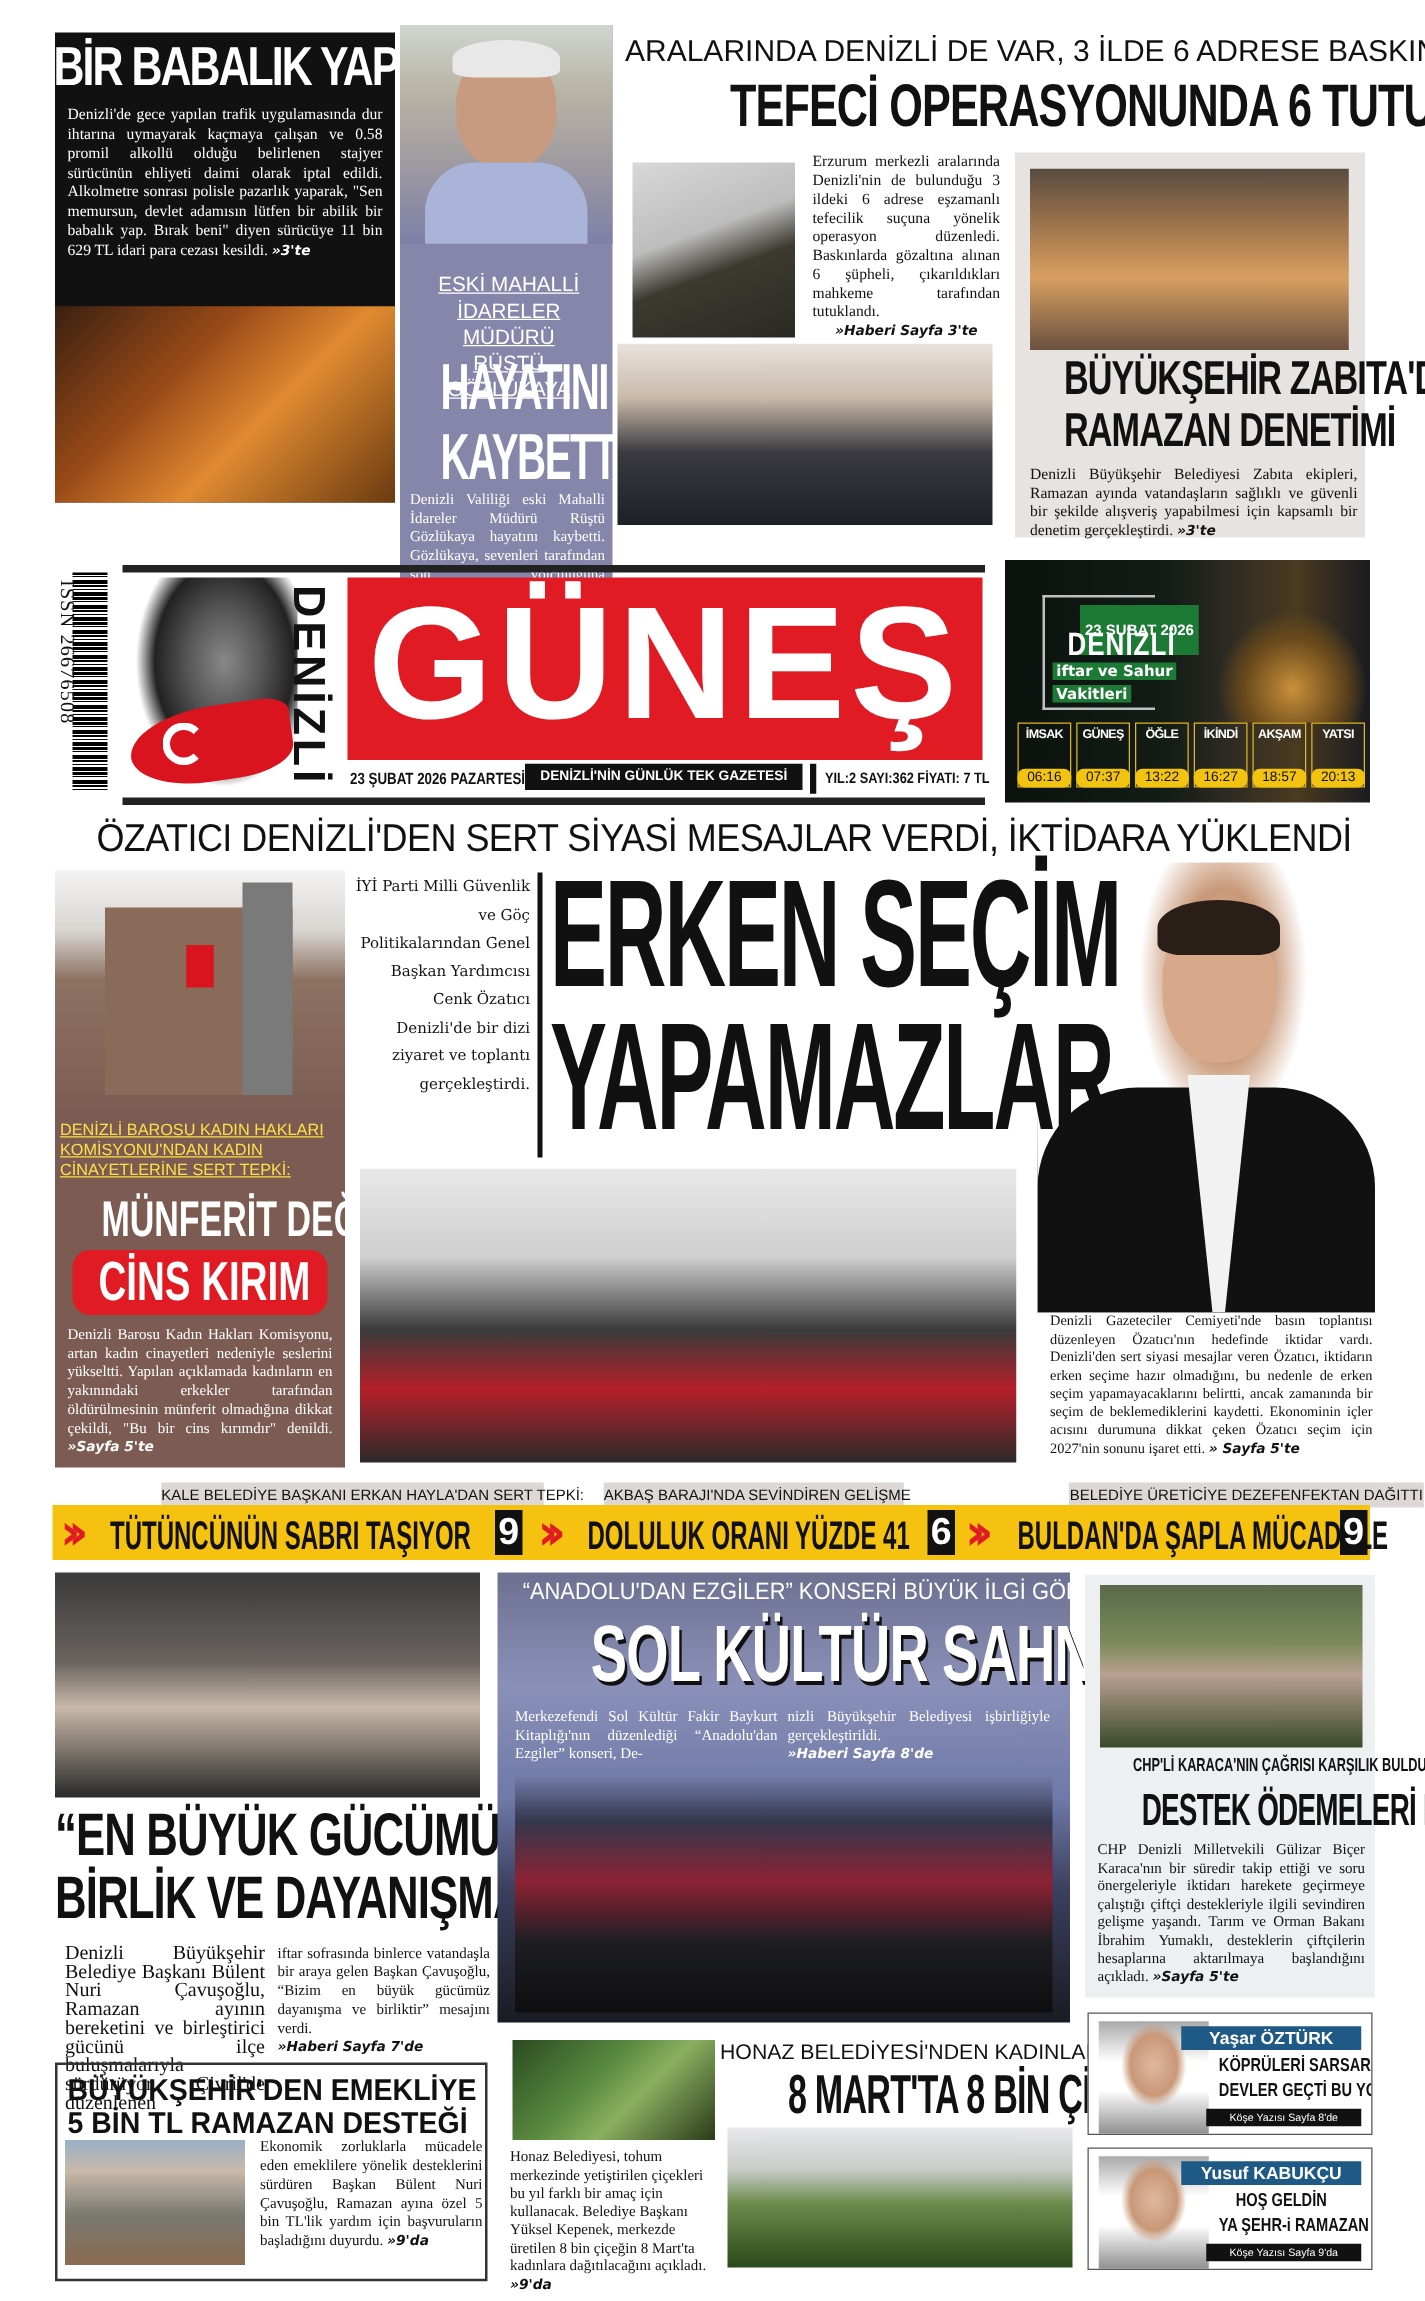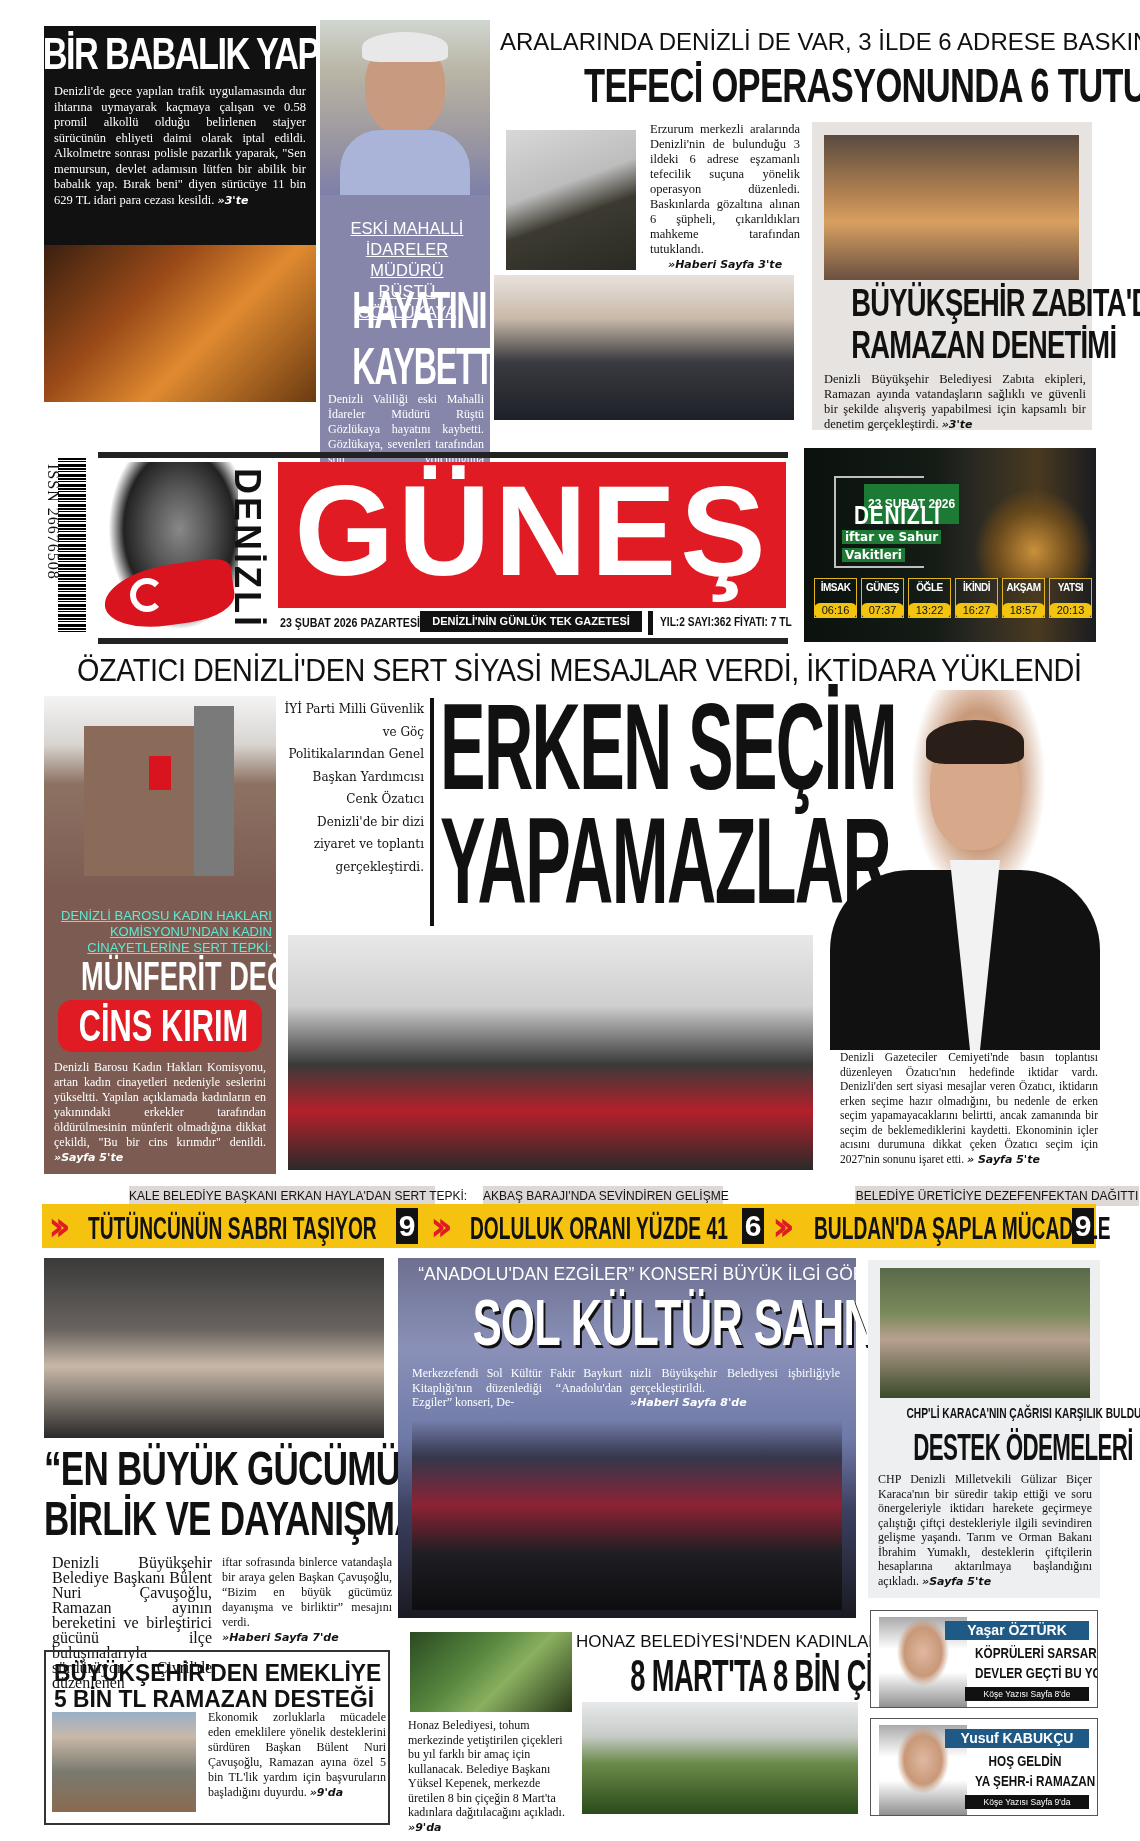--- a/index.html
+++ b/index.html
@@ -54,29 +54,29 @@
   #mast-info { left: 660px; top: 615px; font-family: "Liberation Sans", sans-serif; font-weight: 700; font-size: 12px; transform: scaleX(0.85); transform-origin: left top; white-space: nowrap; }
 
   
   #prayer { left: 804px; top: 448px; width: 292px; height: 194px; background: linear-gradient(90deg,#0b120e 0%,#141c16 45%,#2c2a22 60%,#4a3a20 80%,#1a1c20 100%); overflow: hidden; }
   #prayer .mosque { position: absolute; left: 170px; top: 40px; width: 120px; height: 90px; background: radial-gradient(ellipse at 50% 70%, #c9903a 0%, #6a4a1c 45%, transparent 70%); }
   #prayer .frame { position: absolute; left: 30px; top: 28px; width: 90px; height: 92px; border: 2px solid #bfbfbf; border-right: none; }
   #prayer .date { position: absolute; left: 60px; top: 36px; background: #1d7a35; color: #fff; font-family: "Liberation Sans", sans-serif; font-weight: 700; font-size: 12px; padding: 13px 4px; }
   #prayer .city { position: absolute; left: 50px; top: 52px; color: #fff; font-family: "Liberation Sans", sans-serif; font-weight: 700; font-size: 26px; letter-spacing: 1px; transform: scaleX(0.8); transform-origin: left top; }
   #prayer .sub { position: absolute; left: 38px; background: #1d7a35; color: #fff; font-family: "DejaVu Sans", sans-serif; font-weight: 700; font-size: 12px; padding: 0 3px; }
   #prayer .times { position: absolute; left: 10px; top: 130px; width: 278px; display: flex; gap: 4px; }
-  .ptime { flex: 1; border: 1px solid #e0b520; height: 40px; position: relative; }
+  .ptime { flex: 1; border: 1px solid #e0b520; height: 52px; position: relative; }
   .ptime .pl { position: absolute; top: 3px; left: 0; right: 0; text-align: center; color: #fff; font-family: "Liberation Sans", sans-serif; font-weight: 700; font-size: 10px; letter-spacing: -0.5px; }
   .ptime .pv { position: absolute; bottom: -1px; left: -1px; right: -1px; background: #f2c30f; color: #111; font-family: "Liberation Sans", sans-serif; font-size: 11px; text-align: center; border-radius: 6px; line-height: 15px; }
 
   
   #main-kicker { left: 40px; top: 652px; width: 1060px; text-align: center; font-family: "Liberation Sans", sans-serif; font-size: 31px; line-height: 38px; white-space: nowrap; letter-spacing: -0.5px; transform: scaleX(0.93); transform-origin: center; }
   #baro { left: 44px; top: 696px; width: 232px; height: 478px; background: #7c5c52; }
   #baro-photo { left: 44px; top: 696px; width: 232px; height: 195px; background: linear-gradient(180deg,#f4f4f4 0%,#d8d4d0 25%,#8d7262 45%,#7c5c52 100%); }
-  #baro .kicker { position: absolute; top: 200px; left: 4px; right: 4px; color: #5eead4; font-family: "Liberation Sans", sans-serif; font-size: 13px; line-height: 16px; text-align: right; margin-top: 12px; }
+  #baro .kicker { position: absolute; top: 200px; left: 4px; right: 4px; color: #fde047; font-family: "Liberation Sans", sans-serif; font-size: 13px; line-height: 16px; text-align: left; }
   #baro .hl1 { position: absolute; top: 258px; left: 0; width: 232px; text-align: center; color: #fff; font-family: "Liberation Sans", sans-serif; font-weight: 700; font-size: 40px; line-height: 44px; transform: scaleX(0.68); transform-origin: center; white-space: nowrap; }
   #baro .hl2-box { position: absolute; top: 304px; left: 14px; width: 204px; height: 52px; background: #e01b24; border-radius: 14px; }
   #baro .hl2 { position: absolute; top: 304px; left: 0; width: 232px; text-align: center; color: #fff; font-family: "Liberation Sans", sans-serif; font-weight: 700; font-size: 44px; line-height: 52px; transform: scaleX(0.7); transform-origin: center; white-space: nowrap; }
   #baro .body-txt { position: absolute; top: 364px; left: 10px; right: 10px; color: #fff; font-size: 12px; line-height: 15px; }
   #baro .more { color: #fff; }
 
   #ozatici-intro { left: 284px; top: 698px; width: 140px; text-align: right; font-family: "DejaVu Serif", serif; font-weight: 400; font-size: 12px; line-height: 22.5px; }
   #ozatici-rule { left: 430px; top: 698px; width: 4px; height: 228px; background: #111; }
   #erken-hl { left: 440px; top: 690px; width: 500px; font-family: "Liberation Sans", sans-serif; font-weight: 700; font-size: 122px; line-height: 114px; transform: scaleX(0.56); transform-origin: left top; letter-spacing: -3px; white-space: nowrap; color: #111; }
   #ozatici-photo { left: 830px; top: 690px; width: 270px; height: 360px; background: radial-gradient(ellipse at 55% 25%, #e9c9b0 0%, #c89878 18%, #ffffff 32%), linear-gradient(180deg,#fff 0%,#fff 50%,#111 70%,#0a0a0a 100%); }

